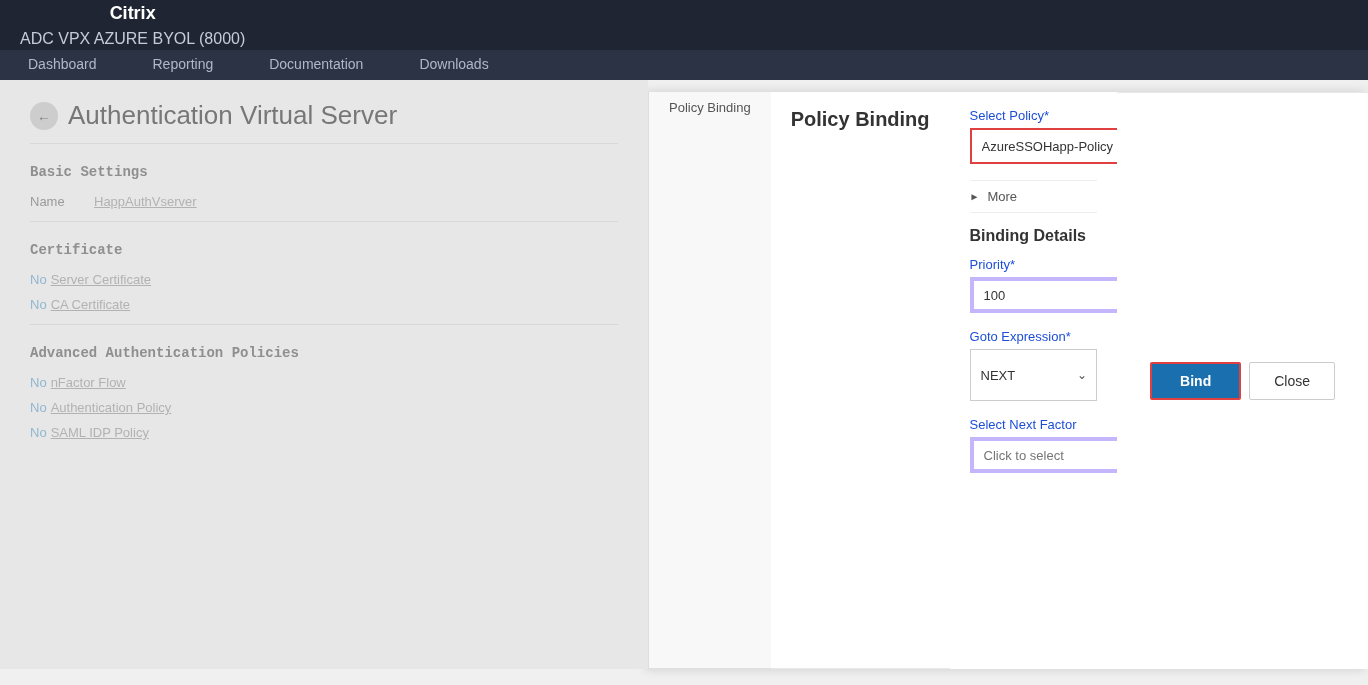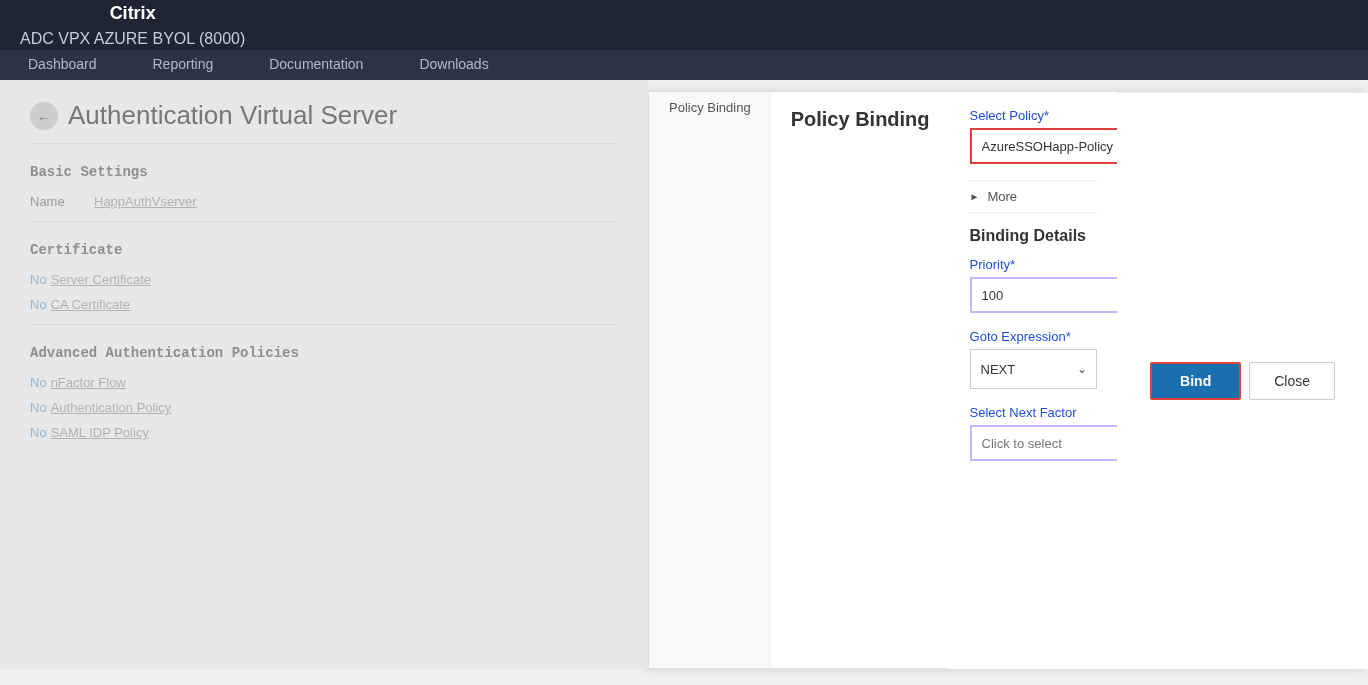--- a/index.html
+++ b/index.html
@@ -181,21 +181,21 @@
       display: block;
     }
     .input-with-arrow {
       display: flex;
       align-items: flex-start;
       gap: 0;
     }
     .input-field {
       flex: 1;
       height: 36px;
-      border: 2px solid #c4b5fd;
+      border: 4px solid #c4b5fd;
       padding: 0 10px;
       font-size: 13px;
       color: #333;
       outline: none;
     }
     .input-field.red-border {
       border: 2px solid #e04040;
     }
     .arrow-btn {
       width: 36px;
@@ -273,21 +273,21 @@
       margin-bottom: 12px;
     }
     .select-wrapper {
       flex: 1;
       position: relative;
       display: flex;
       align-items: center;
     }
     .select-wrapper select {
       width: 100%;
-      height: 40px;
+      height: 52px;
       border: 1px solid #ccc;
       padding: 0 10px;
       font-size: 13px;
       color: #333;
       background: white;
       appearance: none;
       -webkit-appearance: none;
       outline: none;
     }
     .select-chevron {

